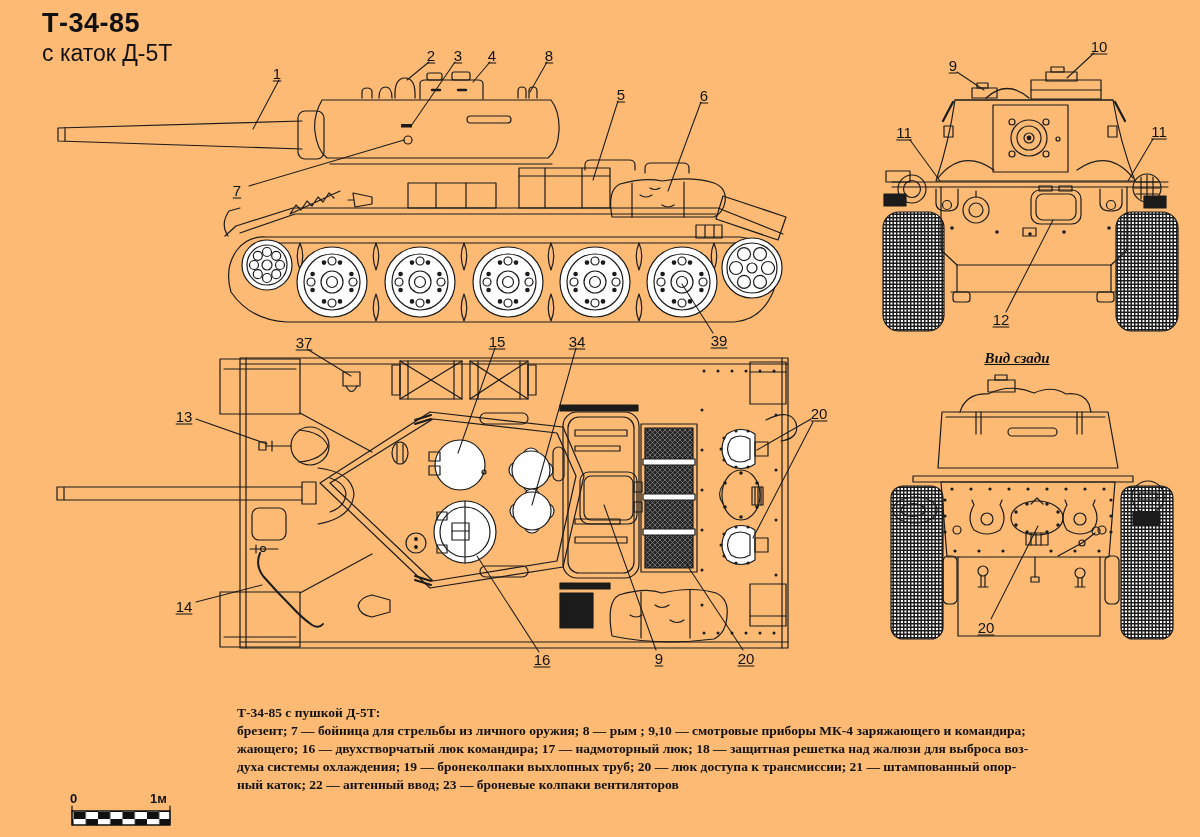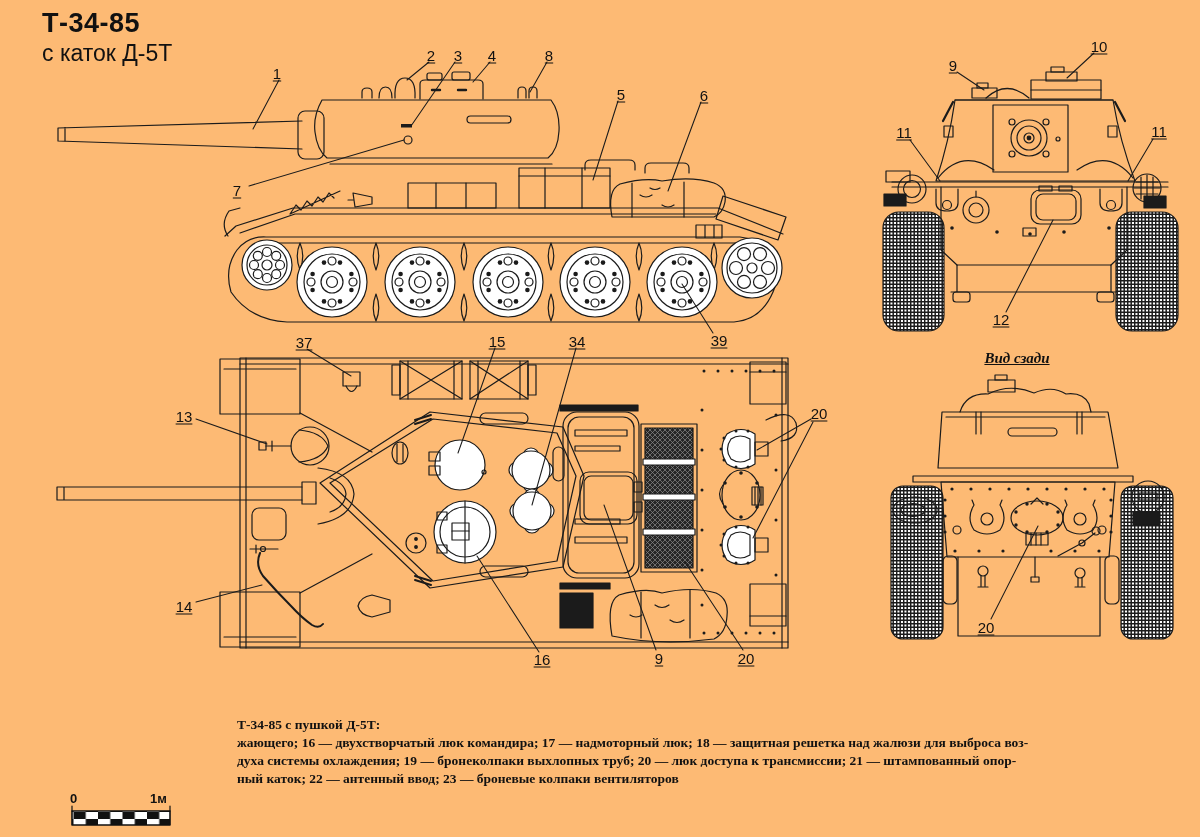--- a/index.html
+++ b/index.html
@@ -8,21 +8,21 @@
   .abs{position:absolute;white-space:nowrap;}
   .title{left:42px;top:8px;font-size:27px;font-weight:bold;letter-spacing:.5px;}
   .subtitle{left:42px;top:40px;font-size:23px;}
   .co{position:absolute;transform:translate(-50%,-50%);font-size:15px;
       text-decoration:underline;text-underline-offset:2px;color:#111;}
   .rear-cap{left:962px;top:350px;width:110px;text-align:center;
       font-family:"Liberation Serif",serif;font-style:italic;font-weight:bold;
       font-size:15px;text-decoration:underline;}
   .legend{left:237px;top:704px;font-family:"Liberation Serif",serif;
       font-size:13.5px;line-height:18px;font-weight:bold;}
-  .legend .h{font-weight:bold;margin-top:12px;}
+  .legend .h{font-weight:bold;}
   .scale-num{font-size:13px;font-weight:bold;}
   svg{position:absolute;left:0;top:0;}
 </style>
 </head>
 <body>
 
 <div class="page">
 
 <svg width="1200" height="837" viewBox="0 0 1200 837">
   <defs>
@@ -501,20 +501,21 @@
   <span class="co" style="left:659px;top:658px">9</span>
   <span class="co" style="left:746px;top:658px">20</span>
   <span class="co" style="left:819px;top:413px">20</span>
   <span class="co" style="left:986px;top:627px">20</span>
   <span class="co" style="left:719px;top:340px">39</span>
   <span class="co" style="left:304px;top:342px">37</span>
   <span class="co" style="left:577px;top:341px">34</span>
 
   <div class="abs legend">
     <div class="h">Т-34-85 с пушкой Д-5Т:</div>
+    <div class="legend-line">брезент; 7 — бойница для стрельбы из личного оружия; 8 — рым ; 9,10 — смотровые приборы МК-4 заряжающего и командира;</div>
     <div class="legend-line">жающего; 16 — двухстворчатый люк командира; 17 — надмоторный люк; 18 — защитная решетка над жалюзи для выброса воз-</div>
     <div class="legend-line">духа системы охлаждения; 19 — бронеколпаки выхлопных труб; 20 — люк доступа к трансмиссии; 21 — штампованный опор-</div>
     <div class="legend-line">ный каток; 22 — антенный ввод; 23 — броневые колпаки вентиляторов</div>
   </div>
 
   <span class="abs scale-num" style="left:70px;top:791px">0</span>
   <span class="abs scale-num" style="left:150px;top:791px">1м</span>
 
 </div>
 

